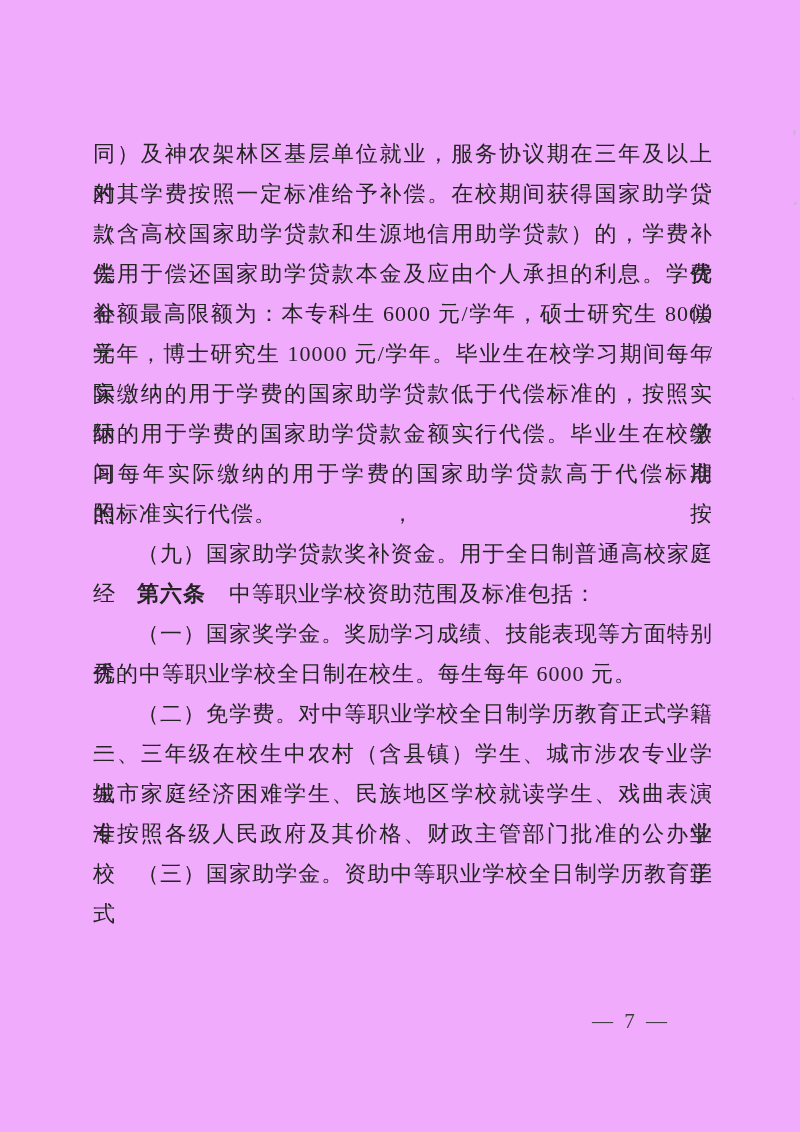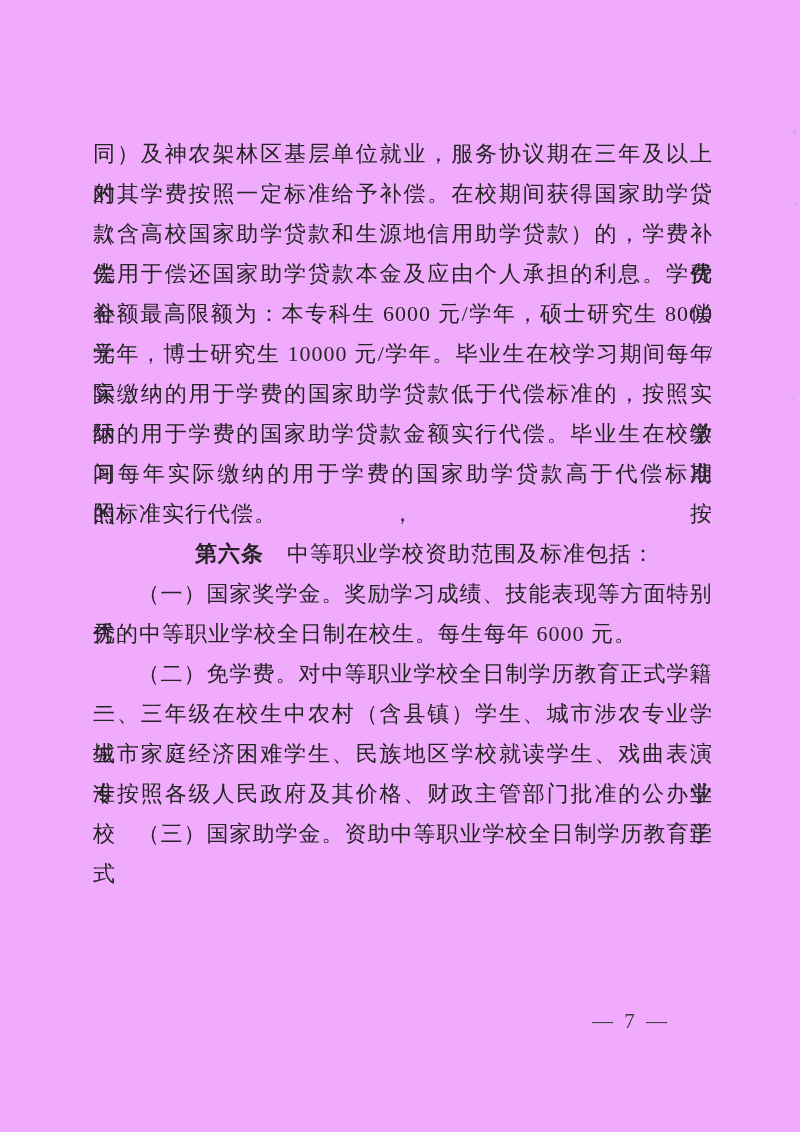--- a/index.html
+++ b/index.html
@@ -31,21 +31,20 @@
     white-space: normal;
     overflow: visible;
   }
   .line.fill {
     text-align: justify;
     text-align-last: justify;
     text-justify: inter-character;
   }
   .line.indent {
     text-indent: 2em;
-    text-align: center;
   }
   .bold {
     font-weight: bold;
   }
   .pagenum {
     position: absolute;
     top: 1006px;
     right: 130px;
     height: 30px;
     line-height: 30px;
@@ -71,20 +70,21 @@
       <div class="line fill"><span>同）及神农架林区基层单位就业，服务协议期在三年及以上的，</span></div>
       <div class="line fill"><span>对其学费按照一定标准给予补偿。在校期间获得国家助学贷款</span></div>
       <div class="line fill"><span>（含高校国家助学贷款和生源地信用助学贷款）的，学费补偿优</span></div>
       <div class="line fill"><span>先用于偿还国家助学贷款本金及应由个人承担的利息。学费补偿</span></div>
       <div class="line fill"><span>金额最高限额为：本专科生 6000 元/学年，硕士研究生 8000 元/</span></div>
       <div class="line fill"><span>学年，博士研究生 10000 元/学年。毕业生在校学习期间每年实</span></div>
       <div class="line fill"><span>际缴纳的用于学费的国家助学贷款低于代偿标准的，按照实际缴</span></div>
       <div class="line fill"><span>纳的用于学费的国家助学贷款金额实行代偿。毕业生在校学习期</span></div>
       <div class="line fill"><span>间每年实际缴纳的用于学费的国家助学贷款高于代偿标准的，按</span></div>
       <div class="line"><span>照标准实行代偿。</span></div>
+      <div class="line indent fill"><span>（九）国家助学贷款奖补资金。用于全日制普通高校家庭经</span></div>
       <div class="line indent"><span class="bold">第六条</span><span>　中等职业学校资助范围及标准包括：</span></div>
       <div class="line indent fill"><span>（一）国家奖学金。奖励学习成绩、技能表现等方面特别优</span></div>
       <div class="line"><span>秀的中等职业学校全日制在校生。每生每年 6000 元。</span></div>
       <div class="line indent fill"><span>（二）免学费。对中等职业学校全日制学历教育正式学籍一、</span></div>
       <div class="line fill"><span>二、三年级在校生中农村（含县镇）学生、城市涉农专业学生、</span></div>
       <div class="line fill"><span>城市家庭经济困难学生、民族地区学校就读学生、戏曲表演专业</span></div>
       <div class="line fill"><span>准按照各级人民政府及其价格、财政主管部门批准的公办学校学</span></div>
       <div class="line indent fill"><span>（三）国家助学金。资助中等职业学校全日制学历教育正式</span></div>
     </div>
   <div class="pagenum">— 7 —</div>

